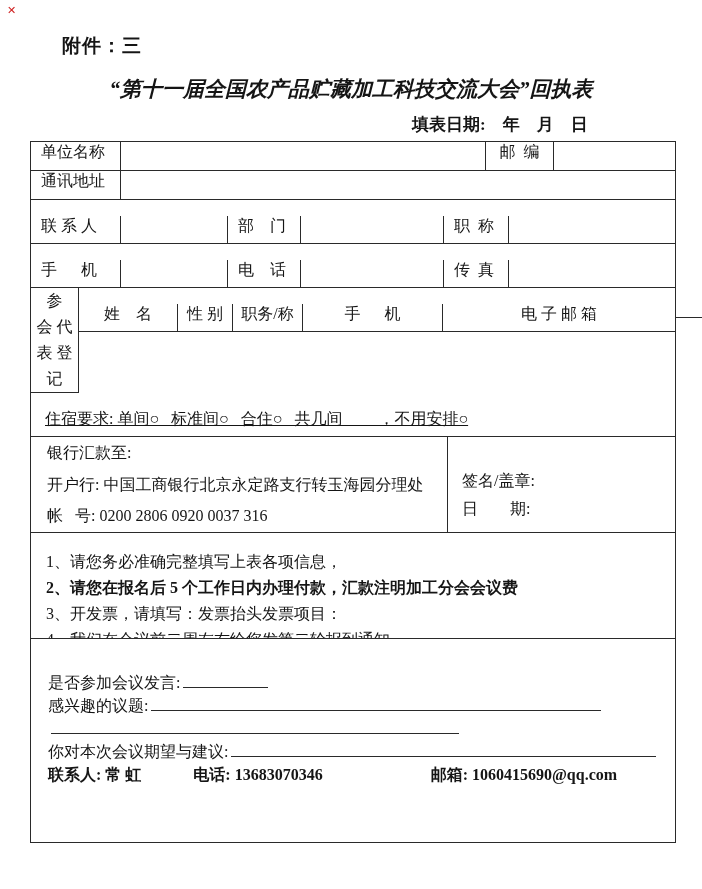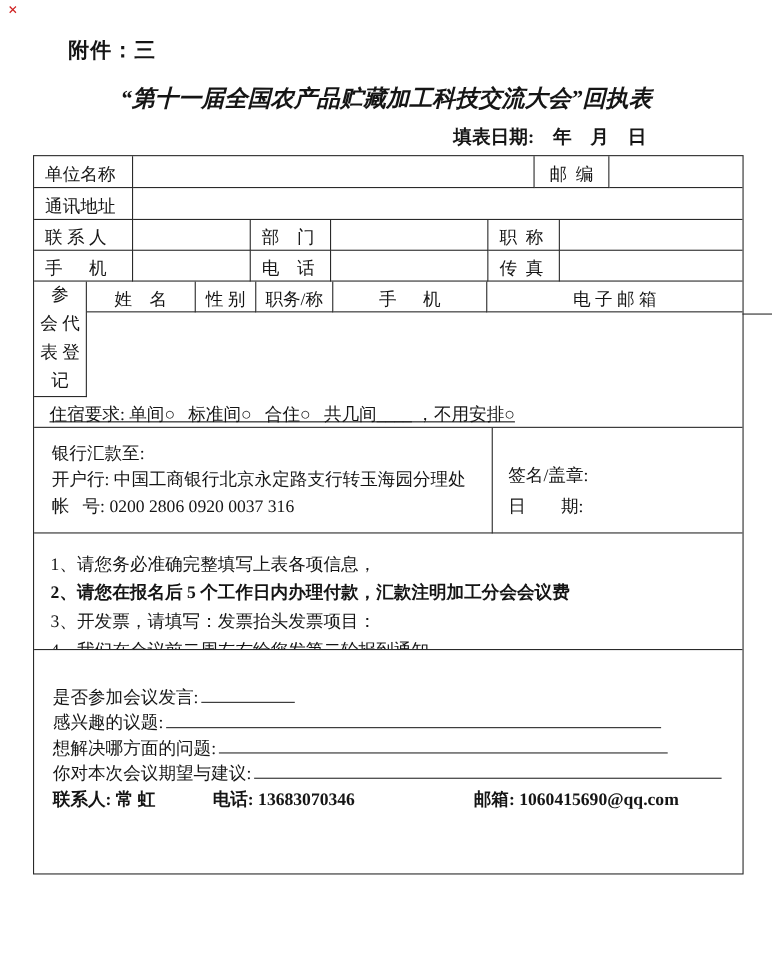--- a/index.html
+++ b/index.html
@@ -7,39 +7,39 @@
   .doc{position:relative;width:702px;height:889px;background:#fff;overflow:hidden;}
   .pre{white-space:pre;}
 
   .corner-mark{position:absolute;left:7px;top:5px;font-size:11px;color:#cf2020;line-height:1;}
   .attachment{position:absolute;left:62px;top:33px;font-size:19px;font-weight:bold;letter-spacing:1px;}
   .main-title{position:absolute;left:0;top:75px;width:702px;text-align:center;font-size:21px;font-weight:bold;font-style:italic;}
   .date-line{position:absolute;left:412px;top:113px;font-size:17px;font-weight:bold;}
 
   .grid{position:absolute;left:30px;top:141px;width:644px;border:1px solid #2a2a2a;box-sizing:content-box;font-size:16px;}
   .row{display:flex;}
-  .cell{box-sizing:border-box;border-right:1px solid #2a2a2a;border-bottom:1px solid #2a2a2a;display:flex;align-items:flex-end;overflow:hidden;}
+  .cell{box-sizing:border-box;border-right:1px solid #2a2a2a;border-bottom:1px solid #2a2a2a;display:flex;align-items:flex-start;overflow:hidden;}
   .cell.last{border-right:none;}
   .lbl{padding-left:10px;}
   .ctr{justify-content:center;padding-left:0;}
 
-  .h29{height:29px;} .h28{height:28px;} .h30{height:30px;}
+  .h29{height:29px;} .h28{height:28px;margin-top:16px;} .h30{height:30px;}
 
   
   .reg-block{display:flex;}
   .reg-side{box-sizing:border-box;width:48px;border-right:1px solid #2a2a2a;border-bottom:1px solid #2a2a2a;
             display:flex;flex-direction:column;justify-content:center;align-items:center;font-size:16px;}
   .reg-side span{display:block;line-height:26px;white-space:pre;text-align:center;}
   .reg-main{width:596px;display:flex;}
 
   
   .lodging .cell{padding-left:14px;font-size:16px;text-decoration:underline;}
 
   
-  .bank-left{flex-direction:column;align-items:flex-start;justify-content:center;padding:4px 0 4px 16px;}
+  .bank-left{flex-direction:column;align-items:flex-start;justify-content:space-between;padding:4px 0 4px 16px;}
   .bank-left div{line-height:24px;font-size:16px;}
   .bank-right{flex-direction:column;align-items:flex-start;justify-content:flex-start;padding:30px 0 0 14px;}
   .bank-right div{line-height:28px;font-size:16px;}
 
   
   .notes{flex-direction:column;align-items:flex-start;justify-content:flex-start;padding:16px 0 0 15px;}
   .notes div{line-height:26px;font-size:16px;}
   .notes div:nth-child(2){font-weight:bold;}
 
   
@@ -189,20 +189,20 @@
         <div class="pre">2、请您在报名后 5 个工作日内办理付款，汇款注明加工分会会议费</div>
         <div class="pre">3、开发票，请填写：发票抬头发票项目：</div>
         <div class="pre">4、我们在会议前二周左右给您发第二轮报到通知。</div>
       </div>
     </div>
 
     <div class="row" style="height:203px">
       <div class="cell bottom last" style="width:644px">
         <div class="qline"><span class="pre">是否参加会议发言:</span><span class="uline u0"></span></div>
         <div class="qline"><span class="pre">感兴趣的议题:</span><span class="uline u1"></span></div>
-        <div class="qline"><span class="pre">想解决哪方面的问题:</span><span class="uline u2"></span></div>
+        <div class="qline"><span class="uline u2"></span></div>
         <div class="qline"><span class="pre">你对本次会议期望与建议:</span><span class="uline u4"></span></div>
         <div class="contact-line"><span>联系人: </span><span>常 虹</span><span style="display:inline-block;width:52px"></span><span>电话: </span><span>13683070346</span><span style="display:inline-block;width:108px"></span><span>邮箱: </span><span>1060415690@qq.com</span></div>
       </div>
     </div>
 
   </div>
 </div>
 
 </body></html>

